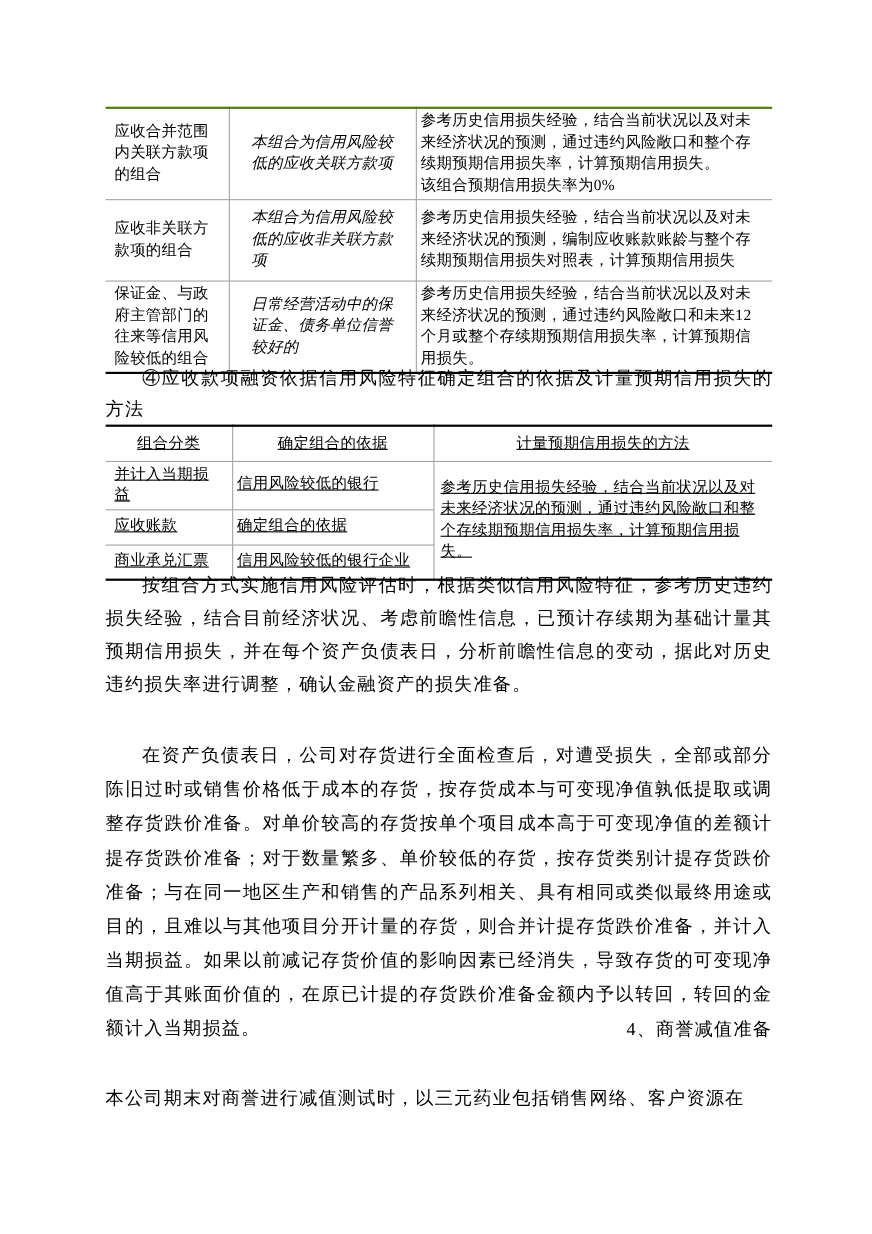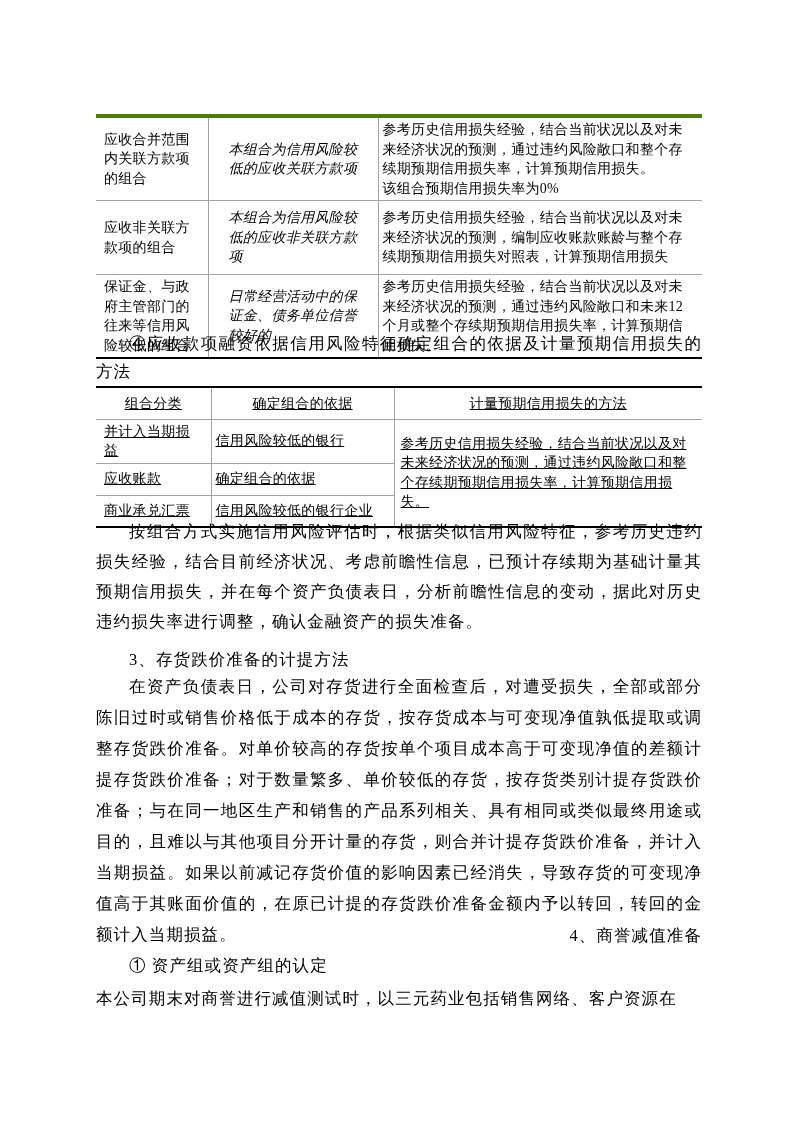--- a/index.html
+++ b/index.html
@@ -8,21 +8,21 @@
     position:relative; width:793px; height:1122px; background:#ffffff;
     color:#000; font-family:"Liberation Serif","DejaVu Serif",serif;
     overflow:hidden;
   }
   
   table {
     position:absolute; left:96px; width:606px;
     border-collapse:collapse; table-layout:fixed;
     font-size:14px; letter-spacing:0.3px; line-height:19.5px;
   }
-  .t1 { top:114px;  border-top:4px solid #4d7c0f; border-bottom:2px solid #000; }
+  .t1 { top:97px;  border-top:2px solid #4d7c0f; border-bottom:2px solid #000; }
   .t2 { top:386px; border-top:2px solid #000; border-bottom:2px solid #000; }
   td, th {
     border:1px solid #a3a3a3; vertical-align:middle;
     font-weight:normal; text-align:left; padding:2px 8px;
   }
   tr > *:first-child { border-left:none; }
   tr > *:last-child  { border-right:none; }
   .t1 tr:nth-child(1){ height:77px; }
   .t1 tr:nth-child(2){ height:74px; }
   .t1 tr:nth-child(3){ height:78px; }
@@ -104,20 +104,18 @@
       </tr>
       <tr>
         <td>商业承兑汇票</td>
         <td class="c2">信用风险较低的银行企业</td>
       </tr>
     </tbody>
   </table>
 
   <p class="para j ind" id="para-assess">按组合方式实施信用风险评估时，根据类似信用风险特征，参考历史违约损失经验，结合目前经济状况、考虑前瞻性信息，已预计存续期为基础计量其预期信用损失，并在每个资产负债表日，分析前瞻性信息的变动，据此对历史违约损失率进行调整，确认金融资产的损失准备。</p>
 
-  <p class="para ind" id="heading-inv">3、存货跌价准备的计提方法</p>
   <p class="para j ind" id="para-inventory">在资产负债表日，公司对存货进行全面检查后，对遭受损失，全部或部分陈旧过时或销售价格低于成本的存货，按存货成本与可变现净值孰低提取或调整存货跌价准备。对单价较高的存货按单个项目成本高于可变现净值的差额计提存货跌价准备；对于数量繁多、单价较低的存货，按存货类别计提存货跌价准备；与在同一地区生产和销售的产品系列相关、具有相同或类似最终用途或目的，且难以与其他项目分开计量的存货，则合并计提存货跌价准备，并计入当期损益。如果以前减记存货价值的影响因素已经消失，导致存货的可变现净值高于其账面价值的，在原已计提的存货跌价准备金额内予以转回，转回的金额计入当期损益。</p>
 
   <p class="para ind" id="heading-goodwill">4、商誉减值准备</p>
-  <p class="para ind" id="heading-assetgrp">① 资产组或资产组的认定</p>
   <p class="para j" id="para-goodwill">本公司期末对商誉进行减值测试时，以三元药业包括销售网络、客户资源在</p>
 
 </div>
 
 </body></html>

